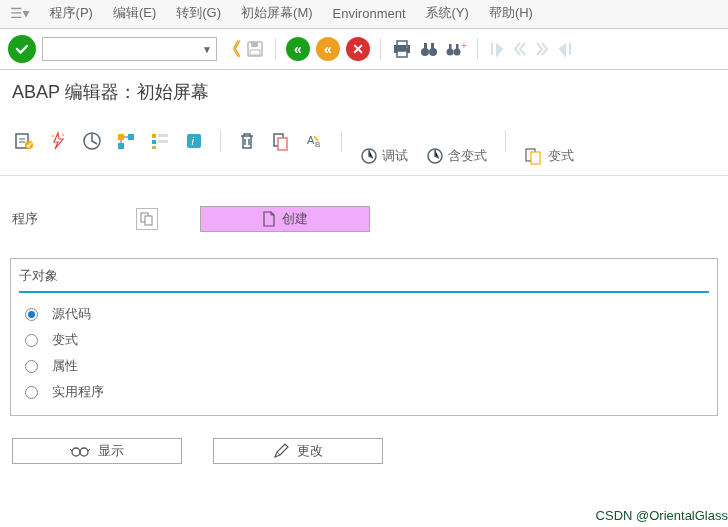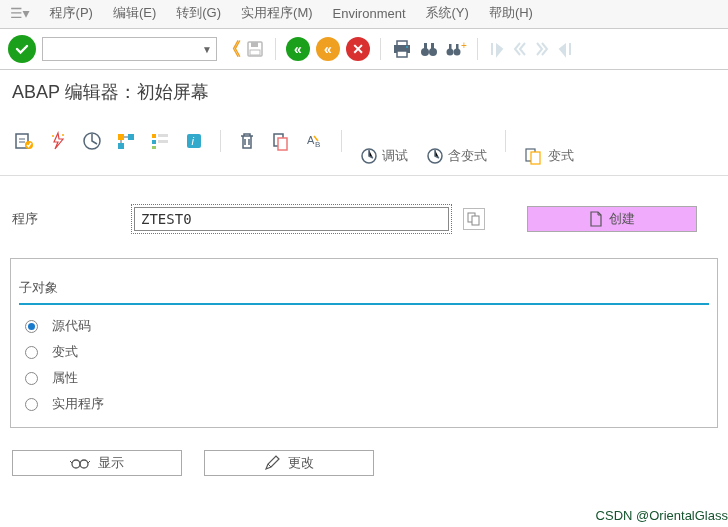--- a/index.html
+++ b/index.html
@@ -23,41 +23,41 @@
   .page-title { font-size: 18px; color: #404040; padding: 10px 12px 4px 12px; }
   .app-toolbar { display: flex; align-items: center; gap: 10px; padding: 6px 12px 8px 12px; border-bottom: 1px solid #ddd; }
   .app-ico { width: 24px; height: 24px; display: inline-flex; align-items: center; justify-content: center; font-size: 16px; color: #567; }
   .app-txtbtn { display: inline-flex; align-items: center; gap: 4px; color: #666; padding: 2px 4px; margin-top: 31px; }
   .form-row { display: flex; align-items: center; padding: 30px 12px 10px 12px; gap: 12px; }
   .form-label { width: 110px; color: #555; }
   .input-wrap { position: relative; width: 315px; }
   .text-input { width: 100%; height: 24px; border: 1px solid #888; padding: 2px 6px; font-size: 14px; font-family: monospace; color: #333; outline: 1px dotted #cc4488; outline-offset: 2px; }
   .f4-btn { width: 22px; height: 22px; border: 1px solid #bbb; display: inline-flex; align-items: center; justify-content: center; font-size: 12px; color: #555; margin-left: 2px; }
   .create-btn { width: 170px; height: 26px; border: 1px solid #aaa; display: inline-flex; align-items: center; justify-content: center; gap: 6px; margin-left: 30px; background: #f0abfc; }
-  .group-box { margin: 16px 10px 10px 10px; border: 1px solid #bbb; padding: 16px 0 10px 0; position: relative; }
+  .group-box { margin: 16px 10px 10px 10px; border: 1px solid #bbb; padding: 4px 0 10px 0; position: relative; }
   .group-title { position: relative; top: 0; left: 0; padding: 4px 8px 6px 8px; color: #555; }
   .group-box hr { border: none; border-top: 2px solid #1aa0cc; margin: 0 8px 8px 8px; }
   .radio-row { display: flex; align-items: center; gap: 14px; padding: 4px 14px; }
   .radio { width: 13px; height: 13px; border: 1px solid #888; border-radius: 50%; display: inline-block; position: relative; }
   .radio.sel::after { content: ""; width: 7px; height: 7px; background: #1a7acc; border-radius: 50%; position: absolute; top: 2px; left: 2px; }
-  .bottom-btns { display: flex; gap: 22px; padding: 12px 12px; }
+  .bottom-btns { display: flex; gap: 31px; padding: 12px 12px; }
   .bottom-btn { width: 170px; height: 26px; border: 1px solid #aaa; display: inline-flex; align-items: center; justify-content: center; gap: 8px; background: #fff; }
   .watermark { position: absolute; bottom: 4px; right: 0; color: #14532d; font-size: 13px; }
   svg { display: block; }
   .light { opacity: 0.35; }
 </style>
 </head>
 <body>
 
 <div class="menubar">
   <span class="menu-icon">☰▾</span>
   <span class="menu-item">程序(P)</span>
   <span class="menu-item">编辑(E)</span>
   <span class="menu-item">转到(G)</span>
-  <span class="menu-item">实用程序(M)</span>
+  <span class="menu-item">初始屏幕(M)</span>
   <span class="menu-item">Environment</span>
   <span class="menu-item">系统(Y)</span>
   <span class="menu-item">帮助(H)</span>
 </div>
 
 <div class="toolbar1">
   <span class="tb-btn green-check">
     <svg width="16" height="16" viewBox="0 0 16 16">
         <path d="M3 8 L6.5 11.5 L13 5" stroke="#fff" stroke-width="2.4" fill="none" stroke-linecap="round"></path>
       </svg>
@@ -212,23 +212,20 @@
     <svg width="20" height="18" viewBox="0 0 20 18">
         <rect x="2" y="2" width="9" height="12" fill="none" stroke="#567" stroke-width="1.2"></rect>
         <rect x="7" y="5" width="9" height="12" fill="#fff" stroke="#fa0" stroke-width="1.2"></rect>
       </svg>
     <span>变式</span>
   </span>
 </div>
 
 <div class="form-row">
   <div class="form-label">程序</div>
-  <div class="input-wrap">
-    <input class="text-input" value="ZTEST0" style="">
-  </div>
   <span class="f4-btn">
     <svg width="14" height="14" viewBox="0 0 14 14">
         <rect x="1" y="1" width="7" height="9" fill="none" stroke="#888"></rect>
         <rect x="5" y="4" width="7" height="9" fill="#fff" stroke="#888"></rect>
       </svg>
   </span>
   <div class="create-btn">
     <svg width="14" height="16" viewBox="0 0 14 16">
         <path d="M2 1 H9 L12 4 V15 H2 Z" fill="none" stroke="#555" stroke-width="1.2"></path>
         <path d="M9 1 V4 H12" fill="none" stroke="#555"></path>

